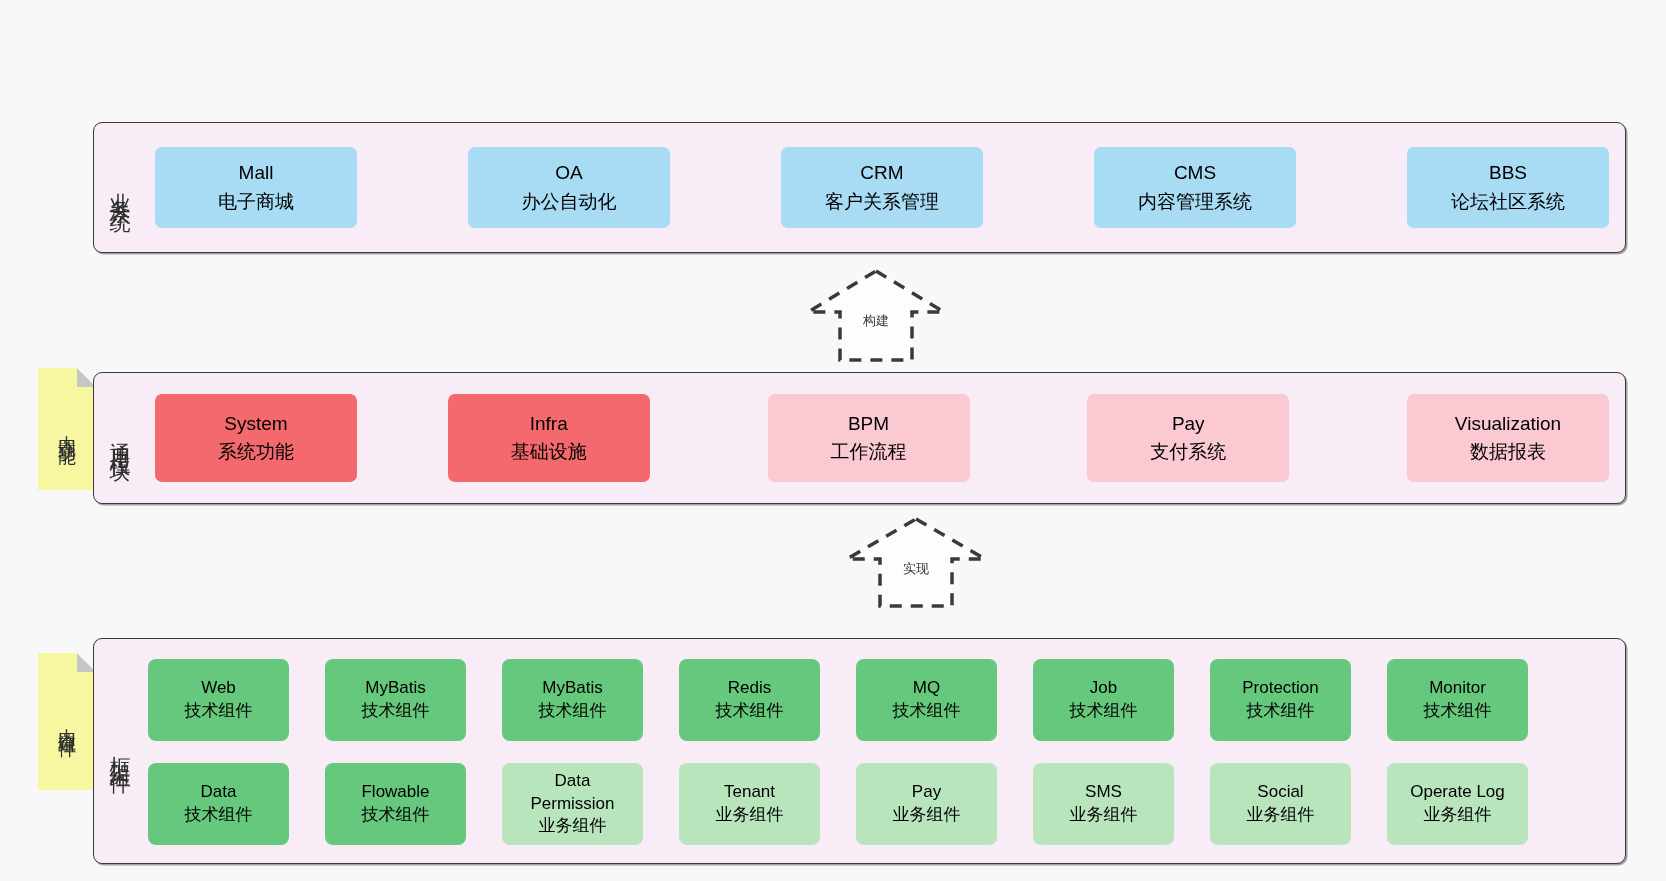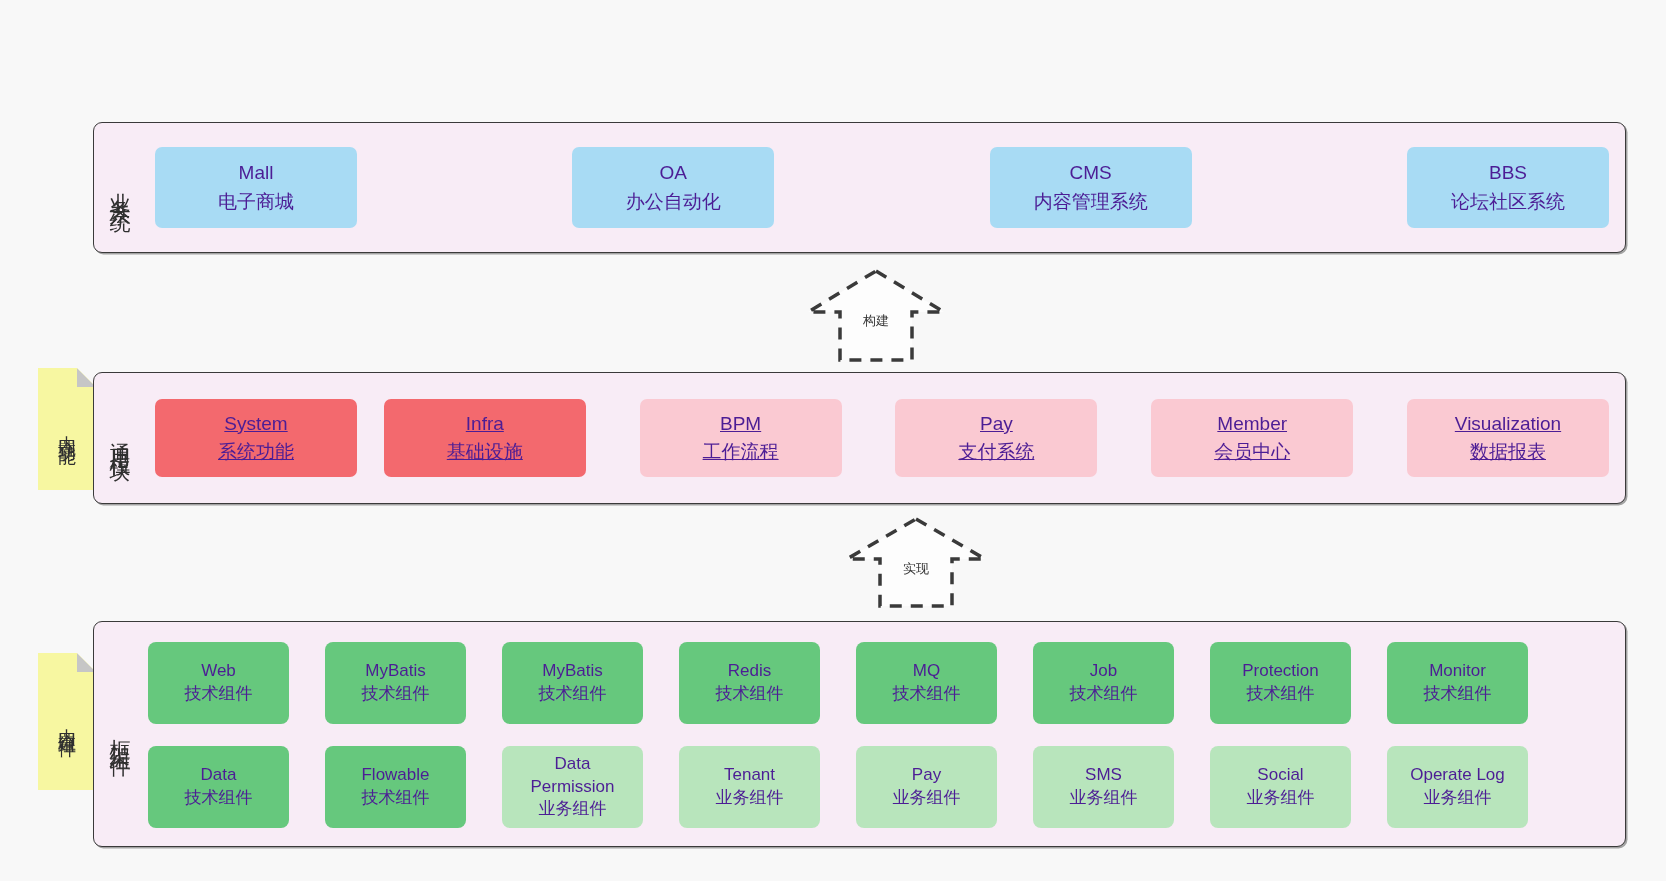--- a/index.html
+++ b/index.html
@@ -21,21 +21,21 @@
     left:93px; width:1533px;
     background:#f8ecf6;
     border:1.5px solid #3a3a3a;
     border-radius:9px;
     box-shadow:1.5px 1.5px 0 rgba(60,60,60,.45);
     z-index:1;
     box-sizing:border-box;
   }
   .band1 { top:122px; height:131px; }
   .band2 { top:372px; height:132px; }
-  .band3 { top:621px; height:226px; }
+  .band3 { top:638px; height:226px; }
 
   .vlabel {
     position:absolute; left:12px; top:0; height:100%;
     display:flex; align-items:center;
   }
   .vlabel span {
     writing-mode:vertical-rl; text-orientation:upright;
     font-size:21px; letter-spacing:6px; color:#2f2f2f;
   }
 
@@ -46,24 +46,24 @@
   .grid {
     position:absolute; left:54px; right:97px; top:20px; bottom:18px;
     display:flex; flex-direction:column; justify-content:space-between;
   }
   .gridrow { display:flex; justify-content:space-between; }
 
   
   .box {
     display:flex; flex-direction:column; align-items:center; justify-content:center;
     text-align:center; border-radius:7px;
-    color:#4c1d95;
+    color:#000000;
   }
   .band1 .box, .band2 .box { width:202px; height:81px; font-size:19px; line-height:1.5; }
-  .band2 .box { height:78px;text-decoration:underline; }
+  .band2 .box { height:88px; }
   .band3 .box { width:141px; height:82px; font-size:17px; line-height:1.35; padding:0 10px; box-sizing:border-box; border-radius:8px; }
 
   .blue  { background:#a8dbf4; }
   .red   { background:#f3696e; }
   .pink  { background:#fac9d2;margin-left:27px; }
   .green { background:#66c87d; }
   .lgreen{ background:#b8e5bc; }
 
   
   .sticky {
@@ -113,20 +113,24 @@
     <div class="boxrow">
       <div class="box blue">
         <div>Mall</div>
         <div>电子商城</div>
       </div>
       <div class="box blue">
         <div>OA</div>
         <div>办公自动化</div>
       </div>
       <div class="box blue">
+        <div>CRM</div>
+        <div>客户关系管理</div>
+      </div>
+      <div class="box blue">
         <div>CMS</div>
         <div>内容管理系统</div>
       </div>
       <div class="box blue">
         <div>BBS</div>
         <div>论坛社区系统</div>
       </div>
     </div>
   </div>
 
@@ -157,24 +161,20 @@
       </div>
       <div class="box pink">
         <div>BPM</div>
         <div>工作流程</div>
       </div>
       <div class="box pink">
         <div>Pay</div>
         <div>支付系统</div>
       </div>
       <div class="box pink">
-        <div>Member</div>
-        <div>会员中心</div>
-      </div>
-      <div class="box pink">
         <div>Visualization</div>
         <div>数据报表</div>
       </div>
     </div>
   </div>
 
   <div class="uparrow arrow2">
     <svg width="144" height="93" viewBox="0 0 144 93">
       <polygon points="72,3 141,43 108,43 108,90 36,90 36,43 3,43"></polygon>
     </svg>

